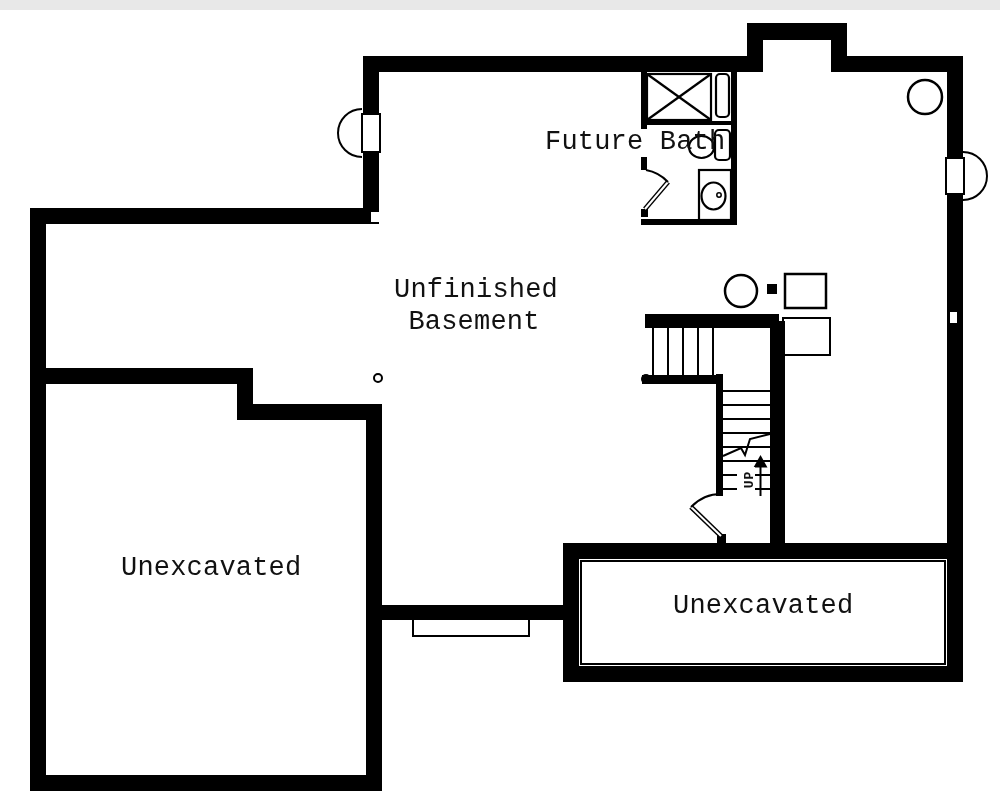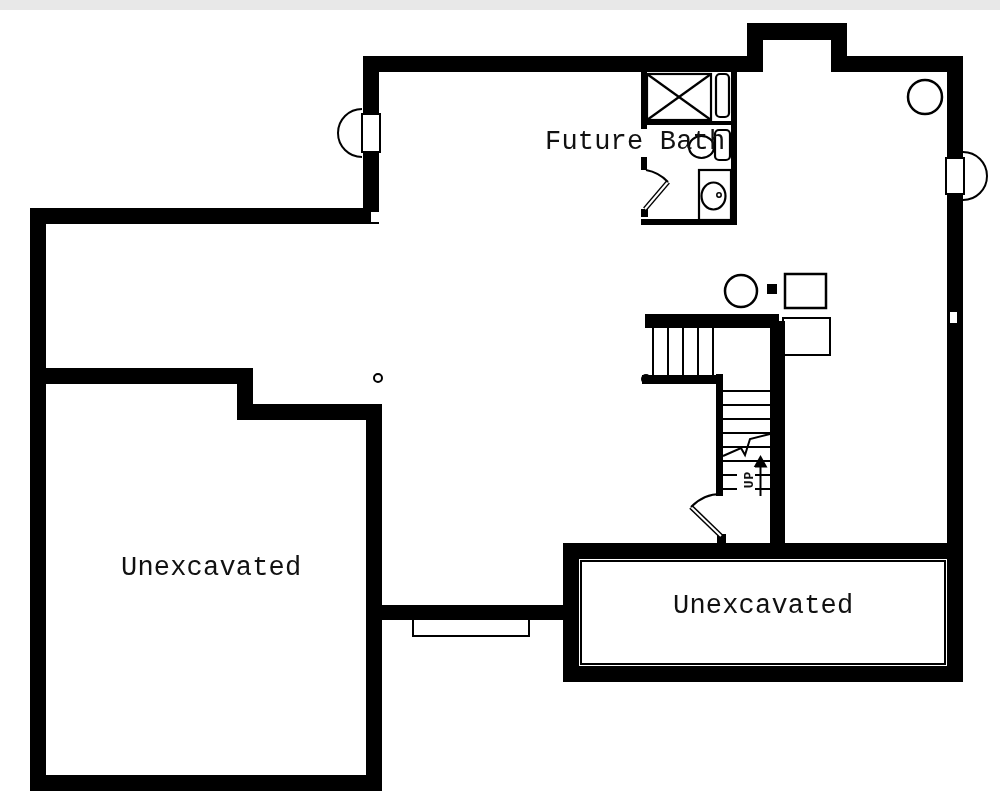--- a/index.html
+++ b/index.html
@@ -151,20 +151,24 @@
       <rect x="785" y="264" width="41" height="34" stroke-width="2.5"></rect>
       <rect x="783" y="308" width="47" height="37" stroke-width="2"></rect>
       <circle cx="378" cy="368" r="4" stroke-width="2"></circle>
       <rect x="581" y="551" width="364" height="103" stroke-width="2"></rect>
       <rect x="413" y="609" width="116" height="17" stroke-width="2"></rect>
     </g>
   </svg>
 
   <div class="label" style="left:545px;top:119px;">Future Bath</div>
 
+  <div class="label center two-line" style="left:394px;top:264px;width:160px;">
+    <span>Unfinished</span><br>
+    <span>Basement</span>
+  </div>
 
   <div class="label center" style="left:121px;top:545px;width:160px;">Unexcavated</div>
 
   <div class="label center" style="left:673px;top:583px;width:160px;">Unexcavated</div>
 
   <div class="up-mask"></div>
   <div class="up-label">UP</div>
 
 </div>
 

